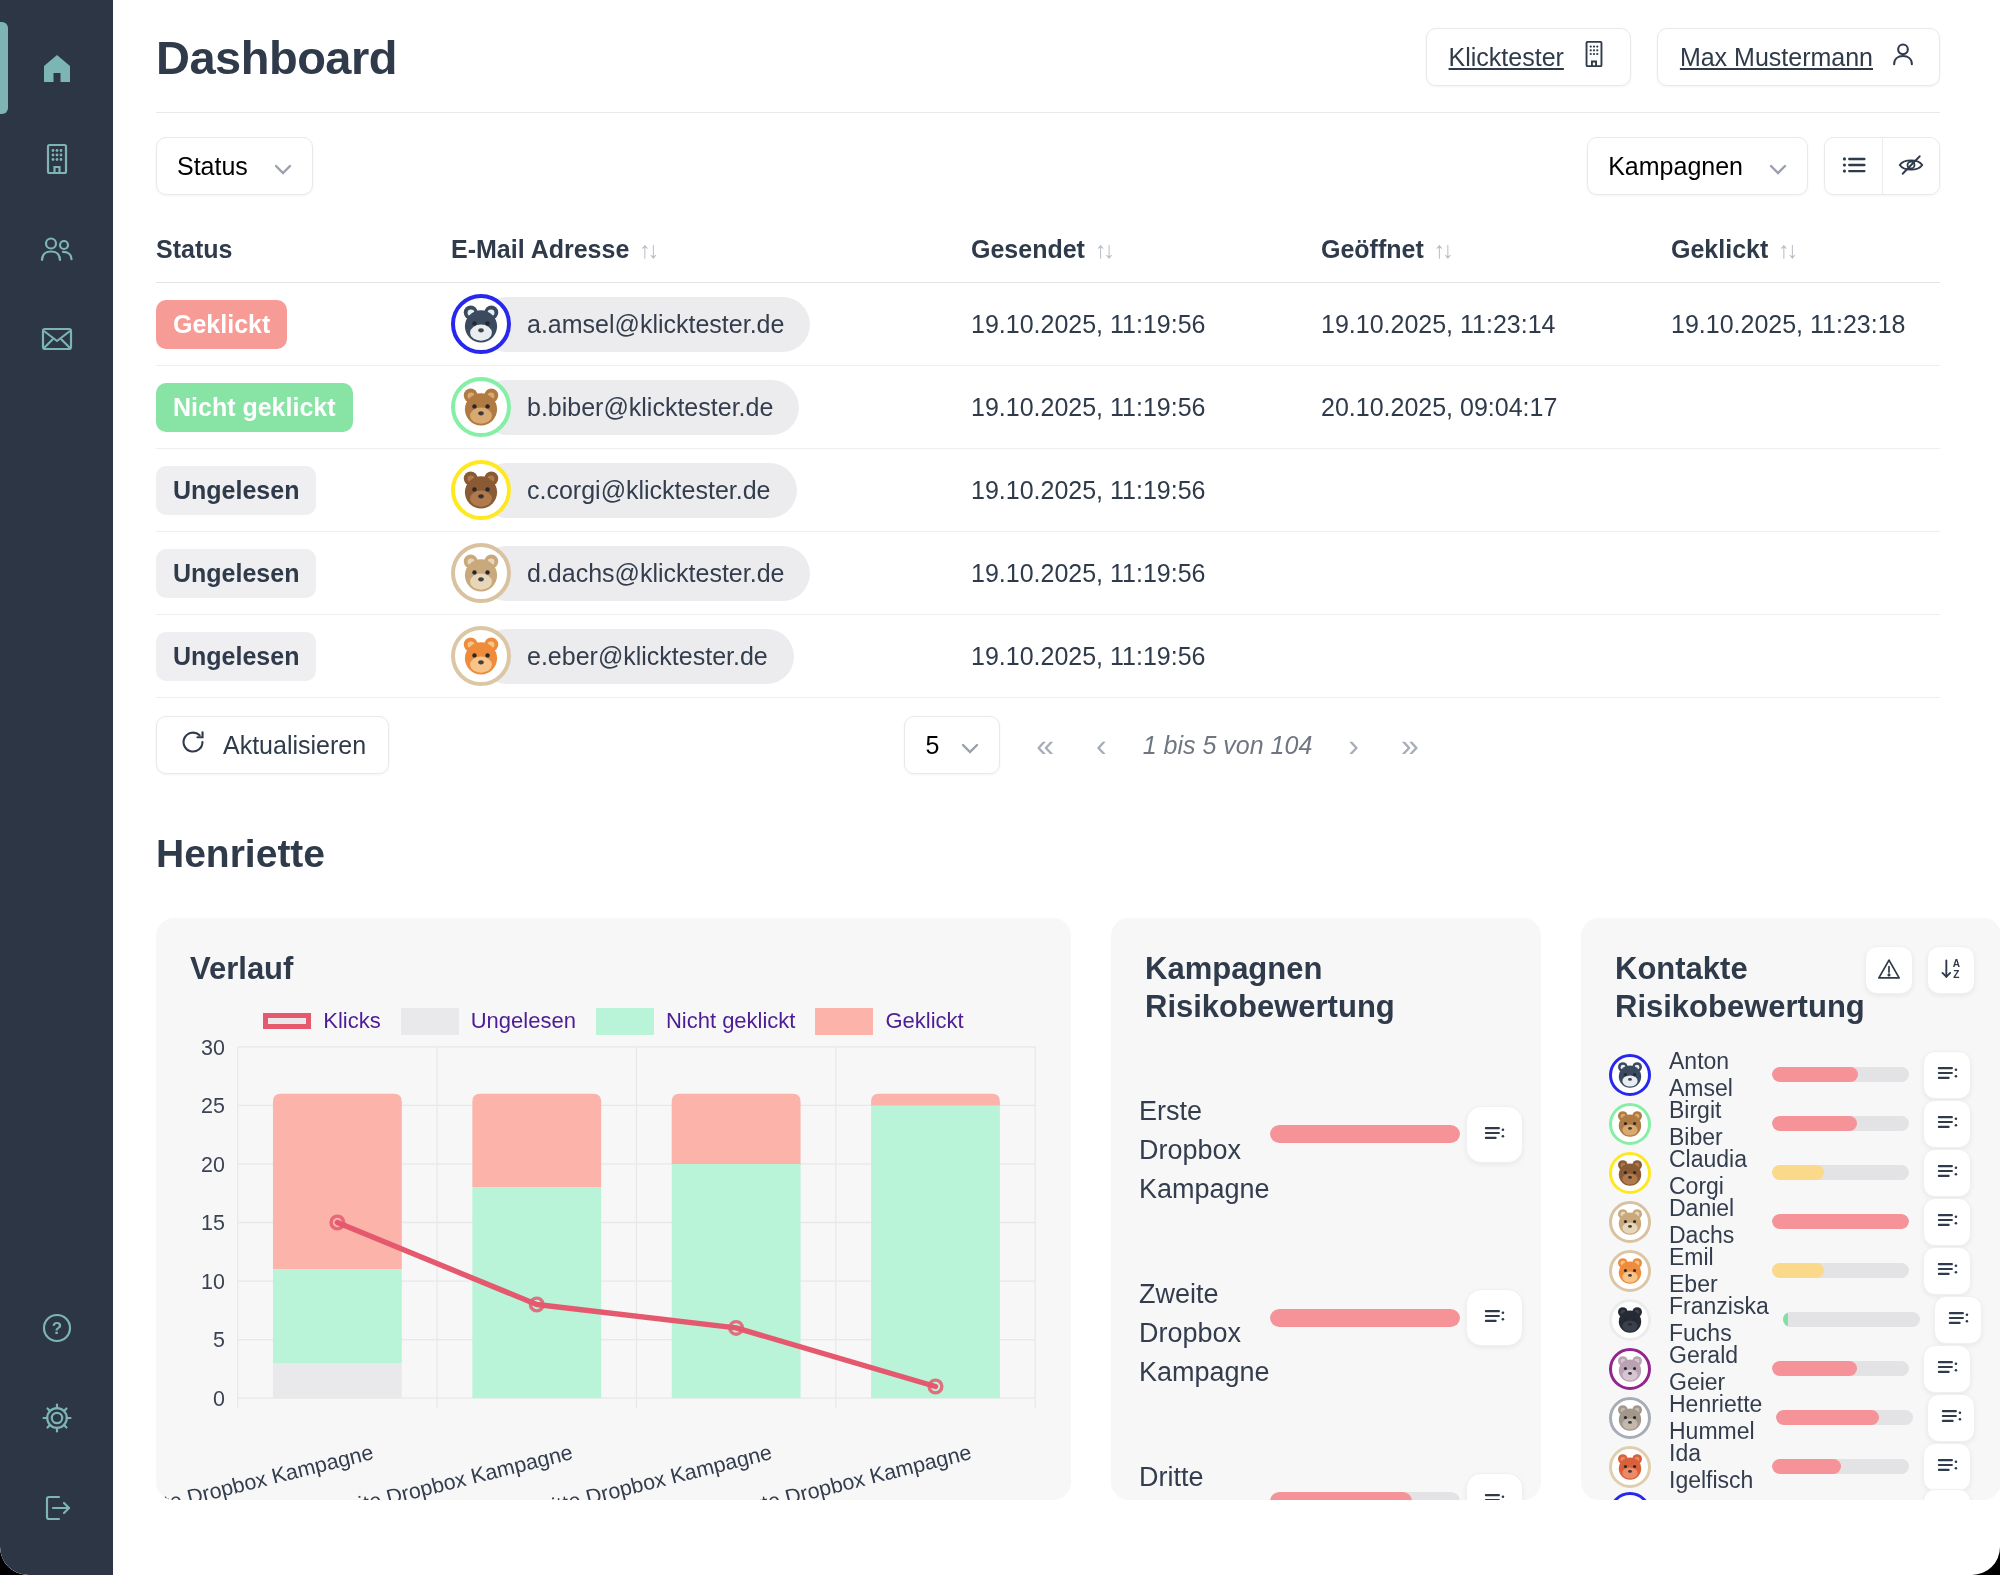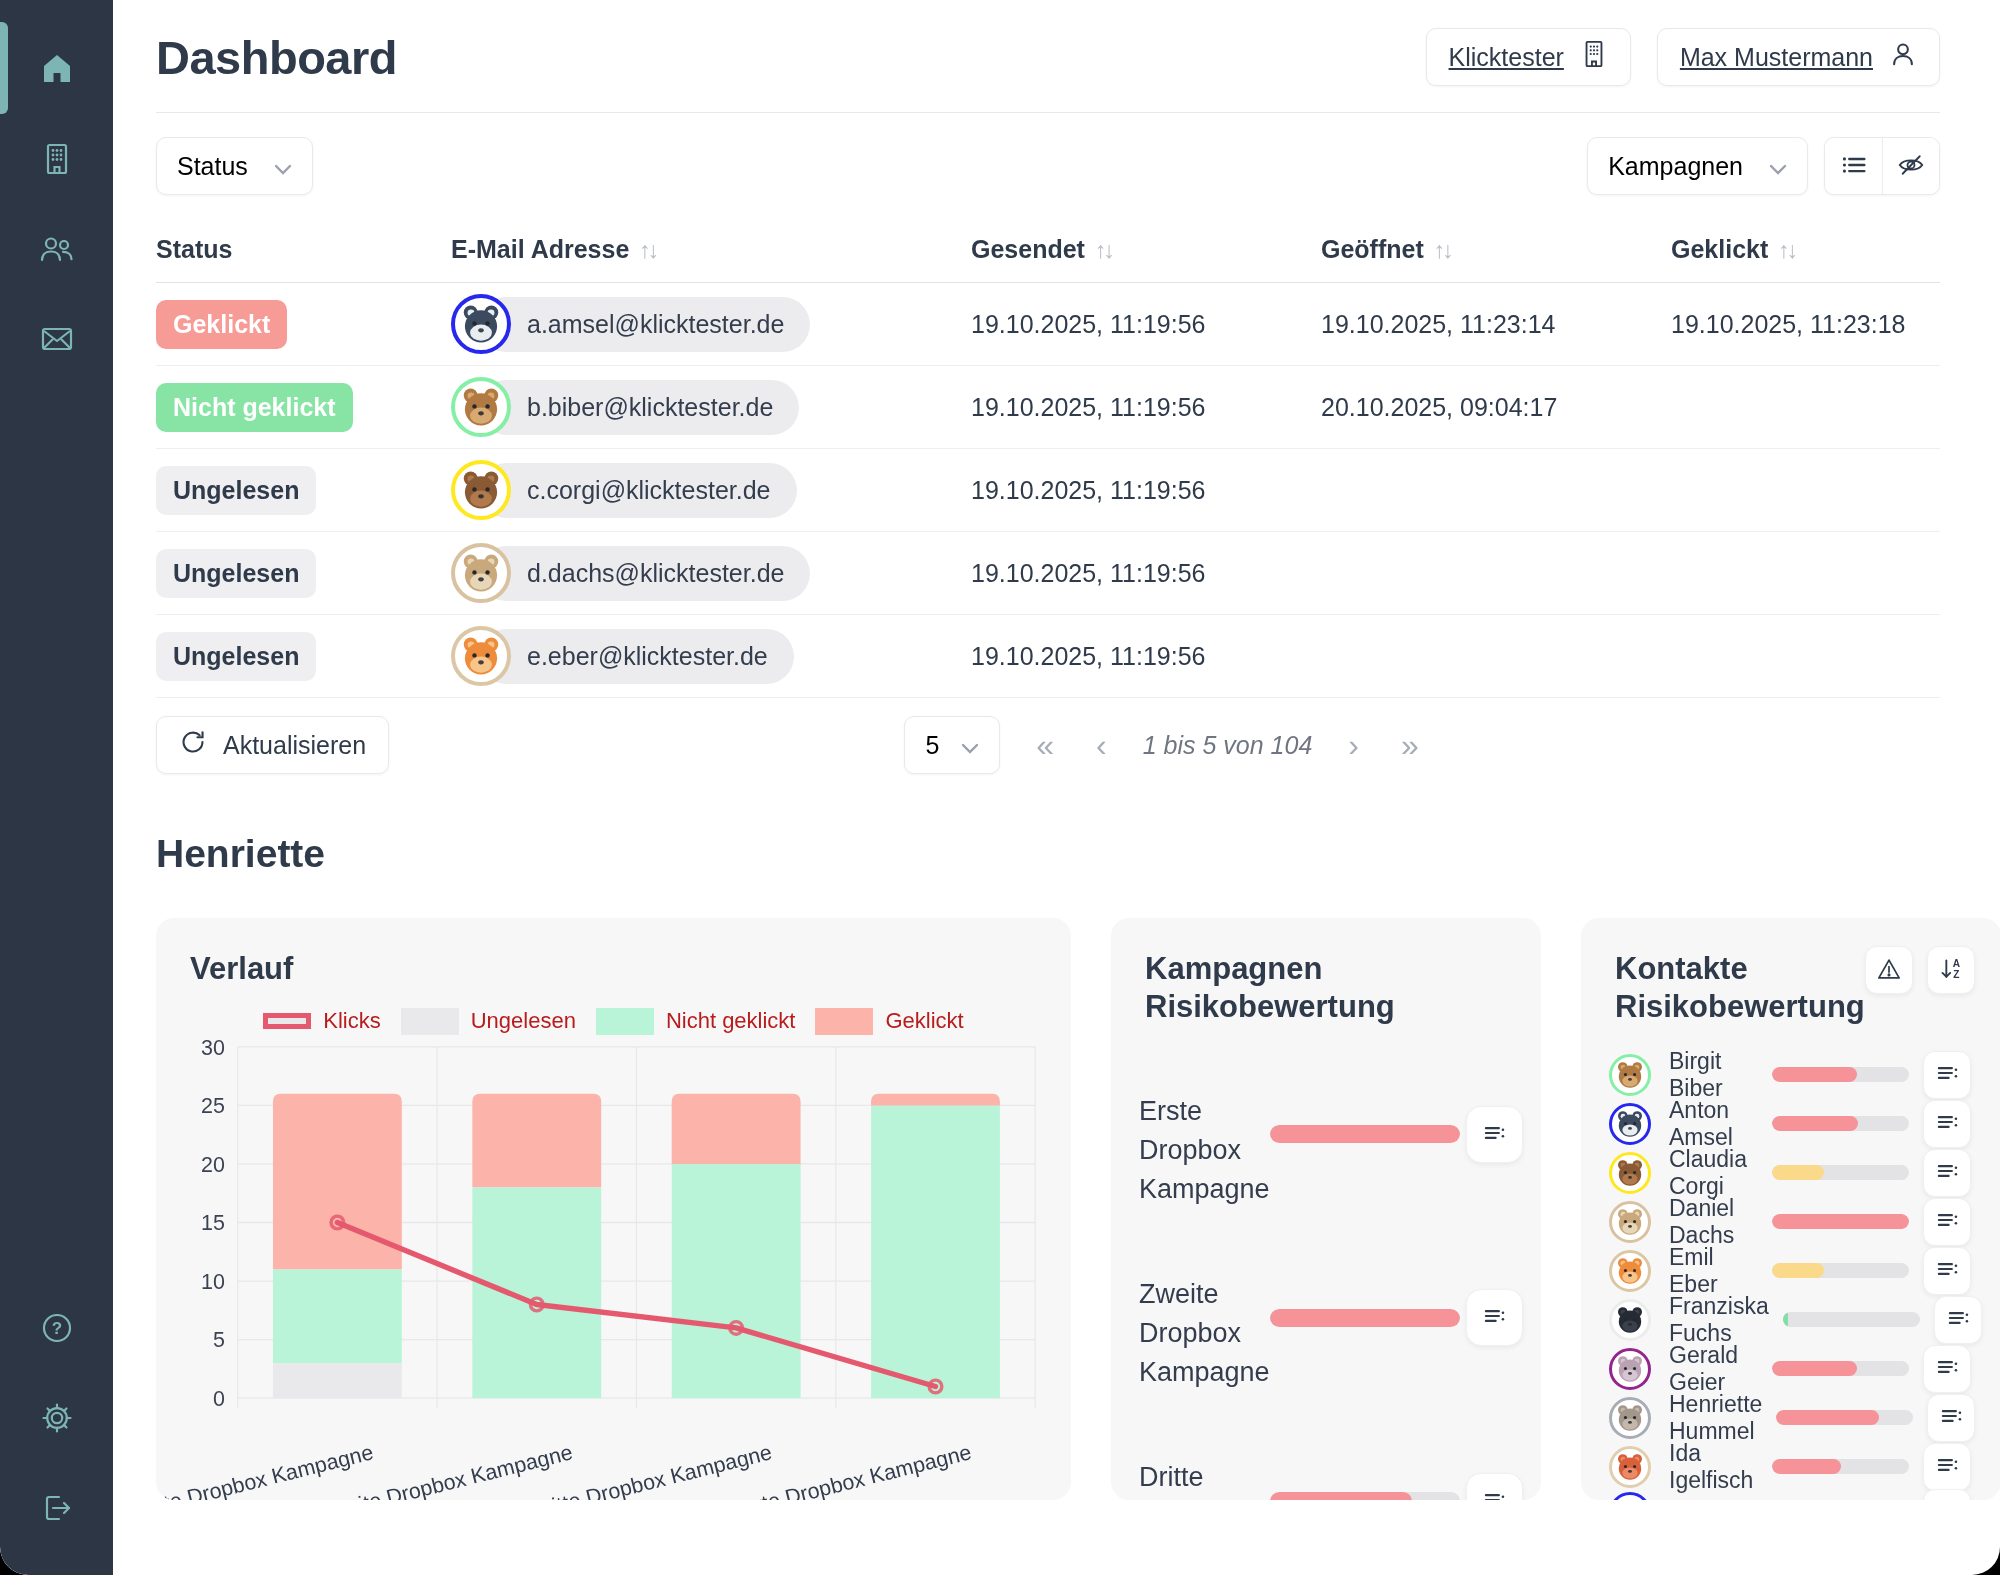--- a/index.html
+++ b/index.html
@@ -57,21 +57,21 @@
              border:1px solid #e9e9eb;border-radius:10px;font-size:25px;box-shadow:0 1px 3px rgba(0,0,0,.05);cursor:pointer;}
   .arrow{background:none;border:none;color:#a7adb8;font-size:32px;cursor:pointer;padding:0 6px;font-family:inherit;}
   .range{color:#6f7681;font-size:25px;font-style:italic;}
   
   .section-title{margin:58px 0 0 0;font-size:39px;font-weight:800;}
   .cards{margin-top:42px;display:grid;grid-template-columns:915px 430px 420px;gap:40px;height:582px;}
   .card{background:#f7f7f8;border-radius:18px;padding:28px;overflow:hidden;position:relative;}
   .card h3{margin:4px 0 0 6px;font-size:31px;font-weight:800;line-height:1.22;}
   
   .legend{margin-top:20px;display:flex;justify-content:center;align-items:center;gap:20px;
-          font-size:22px;color:#b91c1c;}
+          font-size:22px;color:#4c1d95;}
   .legend .item{display:flex;align-items:center;gap:12px;cursor:pointer;}
   .sw{width:58px;height:27px;}
   .sw.line-sw{width:48px;height:16px;border:5px solid #e5596f;background:#e9e9ec;}
   #chart-svg{width:100%;margin-top:4px;overflow:visible;display:block;}
   
   .k-list{margin-top:34px;display:flex;flex-direction:column;gap:34px;}
   .k-row{display:grid;grid-template-columns:1fr 196px 66px;align-items:center;}
   .k-label{font-size:27px;line-height:1.45;color:#333d4d;margin-top:32px;}
   .track{height:18px;background:#e3e3e6;border-radius:9px;overflow:hidden;}
   .fill{height:100%;border-radius:9px;}
@@ -580,20 +580,50 @@
                     <polyline points="7,23 12,28 17,23"></polyline>
                   <text x="25" y="15" text-anchor="middle" font-size="13" font-weight="bold" fill="#2f3a4a" stroke="none" font-family="Liberation Sans, sans-serif">A</text>
                   <text x="25" y="30" text-anchor="middle" font-size="13" font-weight="bold" fill="#2f3a4a" stroke="none" font-family="Liberation Sans, sans-serif">Z</text>
                 </svg>
               </span>
             </button>
           </div>
         </div>
         <div class="c-list" id="kontakte-list">
             <div class="c-row">
+    <span class="c-avatar" style="border-color:#2727ee">
+                <svg viewBox="0 0 40 40">
+    <circle cx="11" cy="10" r="6" fill="#3b4a5e"></circle>
+                  <circle cx="29" cy="10" r="6" fill="#3b4a5e"></circle>
+    <circle cx="11.3" cy="10.3" r="3" fill="#e8edf2"></circle>
+                  <circle cx="28.7" cy="10.3" r="3" fill="#e8edf2"></circle>
+    <circle cx="20" cy="22" r="14" fill="#3b4a5e"></circle>
+    <ellipse cx="20" cy="27.5" rx="9.5" ry="7" fill="#e8edf2"></ellipse>
+    <circle cx="14.3" cy="19.5" r="1.9" fill="#23272e"></circle>
+                  <circle cx="25.7" cy="19.5" r="1.9" fill="#23272e"></circle>
+    <ellipse cx="20" cy="25.5" rx="2.4" ry="1.8" fill="#23272e" opacity="0.85"></ellipse>
+  </svg>
+              </span>
+    <span class="c-name">Anton Amsel</span>
+    <div class="c-track">
+      <div class="fill" style="width:63%;background:#f59398"></div>
+    </div>
+    <button class="c-menu">
+      <span><svg width="26" height="26" viewBox="0 0 32 32" fill="none" stroke="#2f3a4a" stroke-width="2.6" stroke-linecap="round">
+  <line x1="6" y1="10" x2="22" y2="10"></line>
+                    <line x1="6" y1="16" x2="22" y2="16"></line>
+                    <line x1="6" y1="22" x2="18" y2="22"></line>
+  <g fill="#2f3a4a" stroke="none">
+                      <circle cx="27" cy="12" r="1.6"></circle>
+                      <circle cx="27" cy="20" r="1.6"></circle>
+                    </g>
+                  </svg></span>
+    </button>
+            </div>
+            <div class="c-row">
     <span class="c-avatar" style="border-color:#86efa6">
                 <svg viewBox="0 0 40 40">
     <circle cx="11" cy="10" r="6" fill="#b07a42"></circle>
                   <circle cx="29" cy="10" r="6" fill="#b07a42"></circle>
     <circle cx="11.3" cy="10.3" r="3" fill="#d8aa72"></circle>
                   <circle cx="28.7" cy="10.3" r="3" fill="#d8aa72"></circle>
     <circle cx="20" cy="22" r="14" fill="#b07a42"></circle>
     <ellipse cx="20" cy="27.5" rx="9.5" ry="7" fill="#d8aa72"></ellipse>
     <circle cx="14.3" cy="19.5" r="1.9" fill="#23272e"></circle>
                   <circle cx="25.7" cy="19.5" r="1.9" fill="#23272e"></circle>
@@ -610,50 +640,20 @@
                     <line x1="6" y1="16" x2="22" y2="16"></line>
                     <line x1="6" y1="22" x2="18" y2="22"></line>
   <g fill="#2f3a4a" stroke="none">
                       <circle cx="27" cy="12" r="1.6"></circle>
                       <circle cx="27" cy="20" r="1.6"></circle>
                     </g>
                   </svg></span>
     </button>
             </div>
             <div class="c-row">
-    <span class="c-avatar" style="border-color:#2727ee">
-                <svg viewBox="0 0 40 40">
-    <circle cx="11" cy="10" r="6" fill="#3b4a5e"></circle>
-                  <circle cx="29" cy="10" r="6" fill="#3b4a5e"></circle>
-    <circle cx="11.3" cy="10.3" r="3" fill="#e8edf2"></circle>
-                  <circle cx="28.7" cy="10.3" r="3" fill="#e8edf2"></circle>
-    <circle cx="20" cy="22" r="14" fill="#3b4a5e"></circle>
-    <ellipse cx="20" cy="27.5" rx="9.5" ry="7" fill="#e8edf2"></ellipse>
-    <circle cx="14.3" cy="19.5" r="1.9" fill="#23272e"></circle>
-                  <circle cx="25.7" cy="19.5" r="1.9" fill="#23272e"></circle>
-    <ellipse cx="20" cy="25.5" rx="2.4" ry="1.8" fill="#23272e" opacity="0.85"></ellipse>
-  </svg>
-              </span>
-    <span class="c-name">Anton Amsel</span>
-    <div class="c-track">
-      <div class="fill" style="width:63%;background:#f59398"></div>
-    </div>
-    <button class="c-menu">
-      <span><svg width="26" height="26" viewBox="0 0 32 32" fill="none" stroke="#2f3a4a" stroke-width="2.6" stroke-linecap="round">
-  <line x1="6" y1="10" x2="22" y2="10"></line>
-                    <line x1="6" y1="16" x2="22" y2="16"></line>
-                    <line x1="6" y1="22" x2="18" y2="22"></line>
-  <g fill="#2f3a4a" stroke="none">
-                      <circle cx="27" cy="12" r="1.6"></circle>
-                      <circle cx="27" cy="20" r="1.6"></circle>
-                    </g>
-                  </svg></span>
-    </button>
-            </div>
-            <div class="c-row">
     <span class="c-avatar" style="border-color:#ffe81f">
                 <svg viewBox="0 0 40 40">
     <circle cx="11" cy="10" r="6" fill="#8a5a34"></circle>
                   <circle cx="29" cy="10" r="6" fill="#8a5a34"></circle>
     <circle cx="11.3" cy="10.3" r="3" fill="#b07a4c"></circle>
                   <circle cx="28.7" cy="10.3" r="3" fill="#b07a4c"></circle>
     <circle cx="20" cy="22" r="14" fill="#8a5a34"></circle>
     <ellipse cx="20" cy="27.5" rx="9.5" ry="7" fill="#b07a4c"></ellipse>
     <circle cx="14.3" cy="19.5" r="1.9" fill="#23272e"></circle>
                   <circle cx="25.7" cy="19.5" r="1.9" fill="#23272e"></circle>

